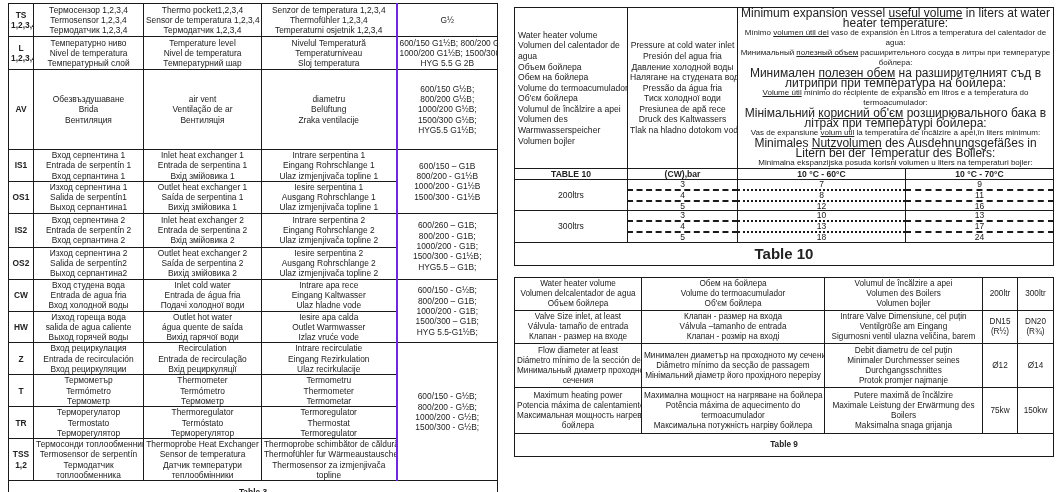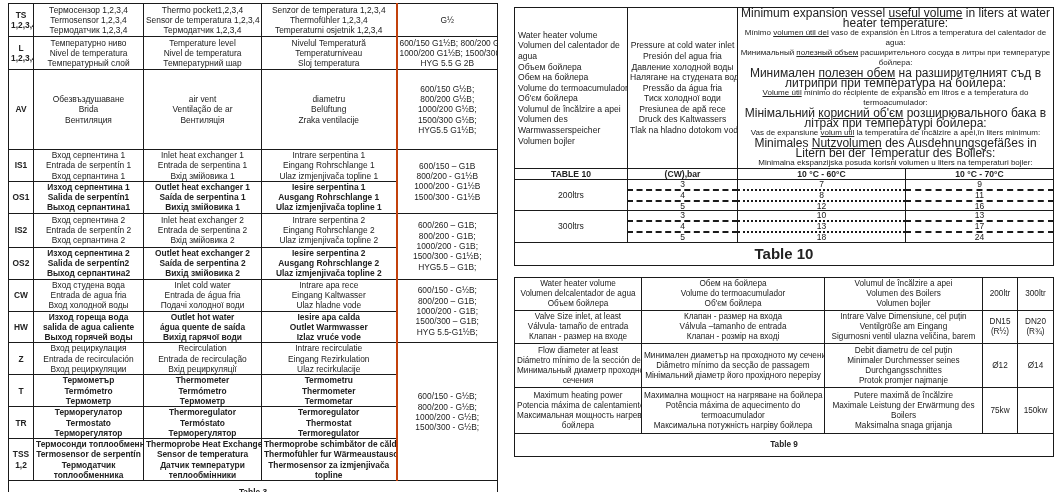--- a/index.html
+++ b/index.html
@@ -2,22 +2,22 @@
 <html><head>
 <meta charset="utf-8">
 <style>
   html, body { margin:0; padding:0; background:#fff; }
   body { width:1063px; height:492px; position:relative; overflow:hidden;
          font-family:"Liberation Sans", sans-serif; color:#222; }
   .tbl { position:absolute; border-collapse:collapse; table-layout:fixed; background:#fff; }
   .tbl td { border:1px solid #1a1a1a; text-align:center; vertical-align:middle; padding:0 2px;
             font-size:8.6px; line-height:10.6px; overflow:hidden; }
   .tbl td.code { font-weight:bold; font-size:7.5px; line-height:9px; }
-  .tbl td.gap { border-right:2px solid #c2410c; }
-  .tbl td.dashtop { border-top:1px dashed #1a1a1a;font-weight:bold; }
+  .tbl td.gap { border-right:2px solid #6d28d9; }
+  .tbl td.dashtop { border-top:1px dashed #1a1a1a; }
   .tbl td.caption { font-weight:bold; font-size:15px; line-height:18px; height:22px; }
   .small { font-size:7.5px; line-height:10px; }
   .line { display:block; white-space:nowrap; }
   u { text-decoration:underline; }
 
   
   #t3 { left:8px; top:3px; width:489px; }
   #t3 td { font-size:8.4px; line-height:10.3px; }
 
   

